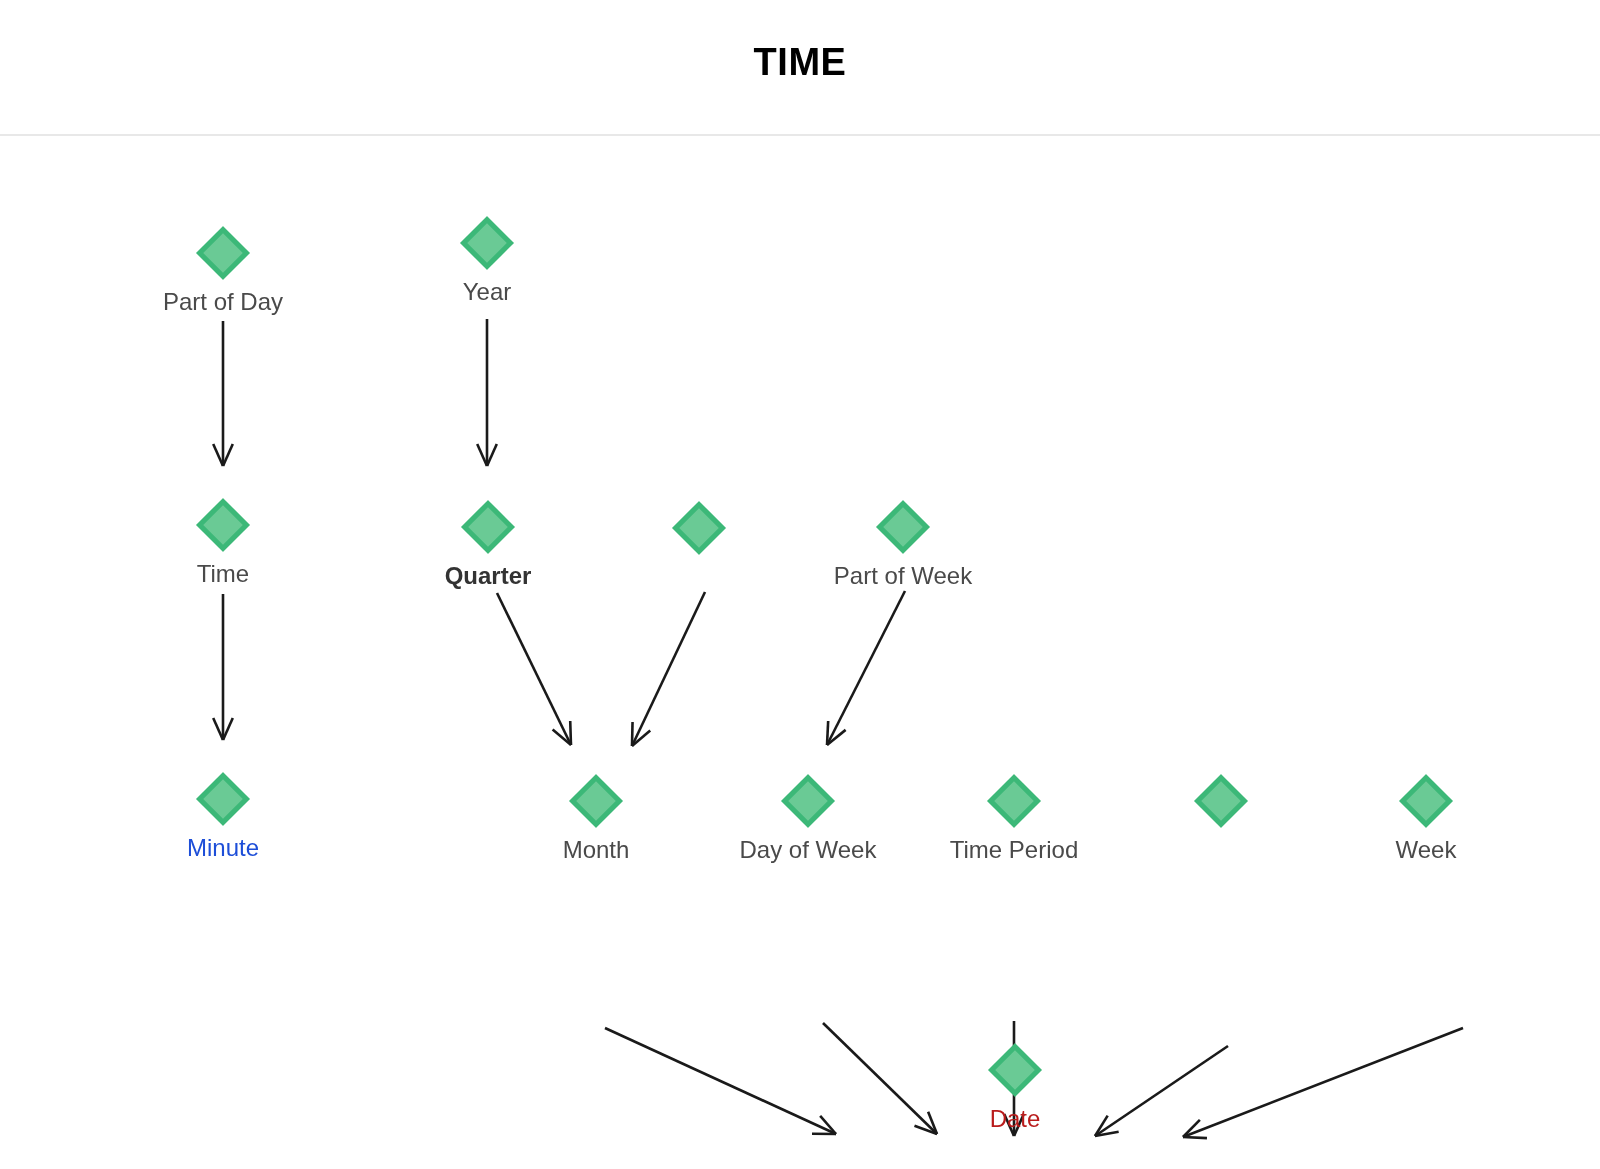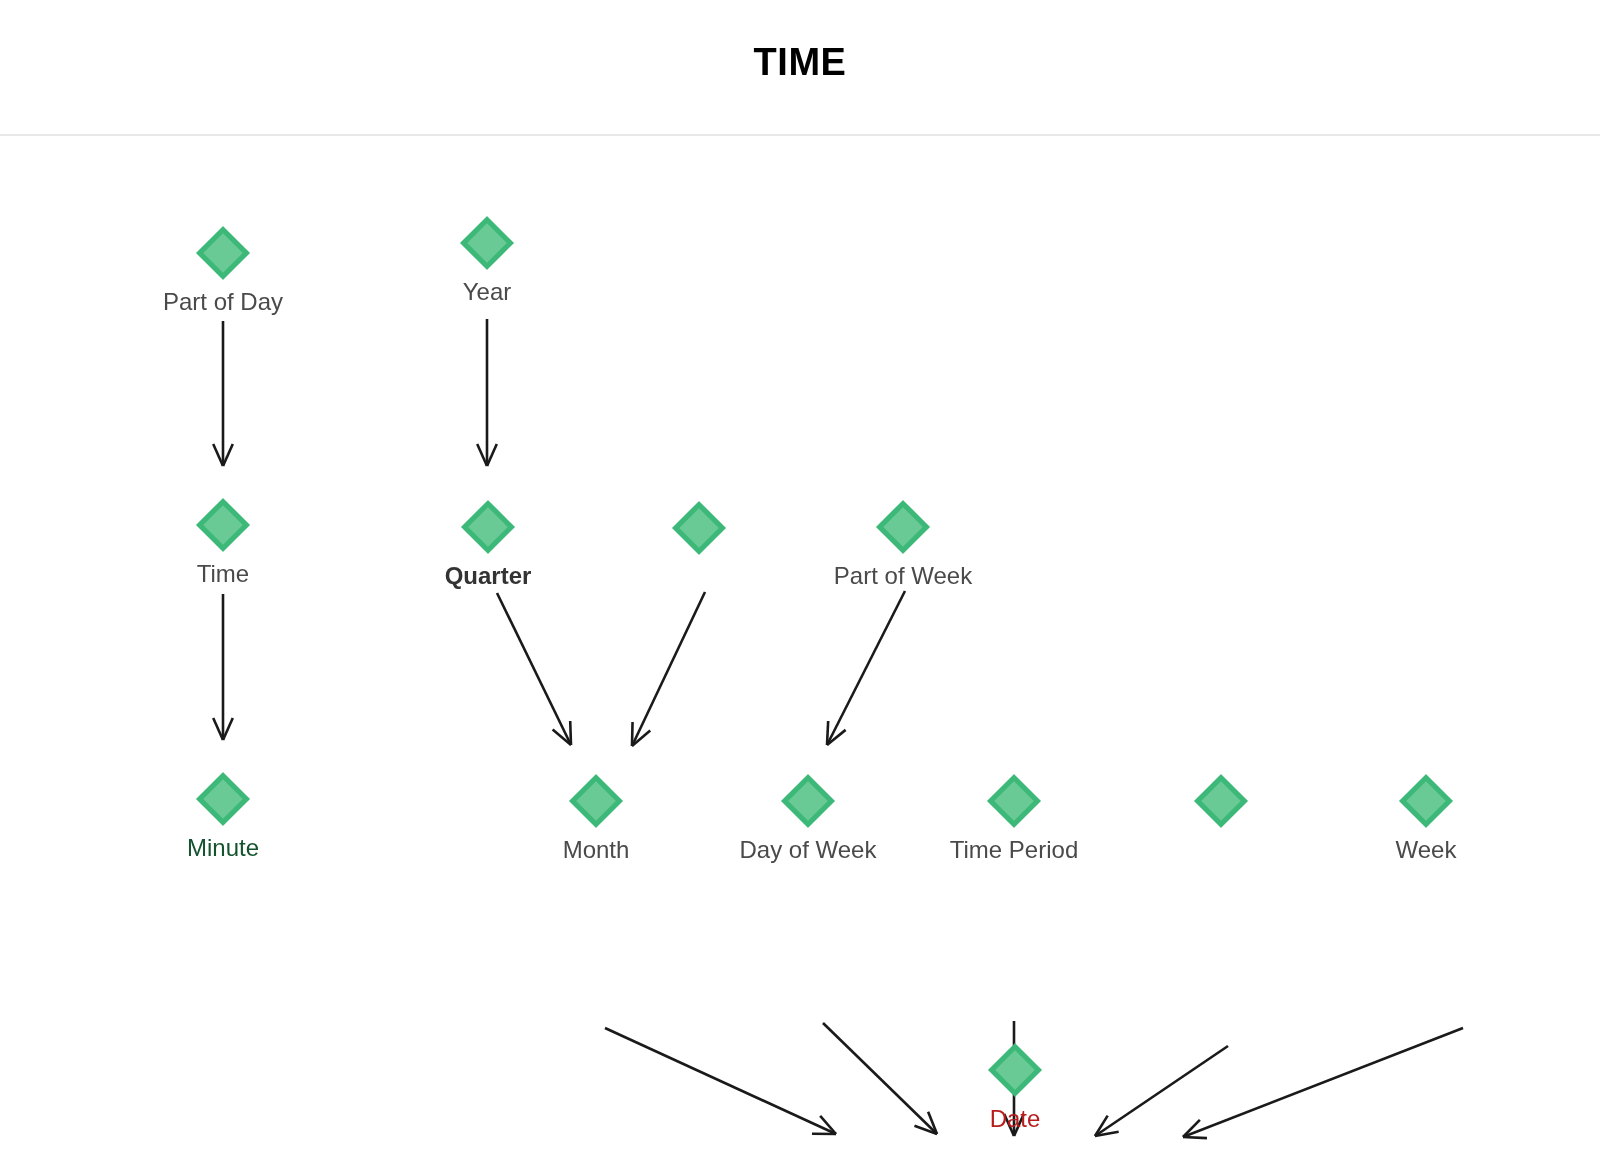--- a/index.html
+++ b/index.html
@@ -166,21 +166,21 @@
         </div>
         <div class="node" style="left: 699px; top: 373px;">
           <div class="node-shape" style="background: rgb(106, 202, 149); border-color: rgb(60, 184, 120);"></div>
         </div>
         <div class="node" style="left: 903px; top: 372px;">
           <div class="node-shape" style="background: rgb(106, 202, 149); border-color: rgb(60, 184, 120);"></div>
           <div class="node-label" style="color: rgb(74, 74, 74);">Part of Week</div>
         </div>
         <div class="node" style="left: 223px; top: 644px;">
           <div class="node-shape" style="background: rgb(106, 202, 149); border-color: rgb(60, 184, 120);"></div>
-          <div class="node-label" style="color: #14532d;">Minute</div>
+          <div class="node-label" style="color: #1d4ed8;">Minute</div>
         </div>
         <div class="node" style="left: 596px; top: 646px;">
           <div class="node-shape" style="background: rgb(106, 202, 149); border-color: rgb(60, 184, 120);"></div>
           <div class="node-label" style="color: rgb(74, 74, 74);">Month</div>
         </div>
         <div class="node" style="left: 808px; top: 646px;">
           <div class="node-shape" style="background: rgb(106, 202, 149); border-color: rgb(60, 184, 120);"></div>
           <div class="node-label" style="color: rgb(74, 74, 74);">Day of Week</div>
         </div>
         <div class="node" style="left: 1014px; top: 646px;">

